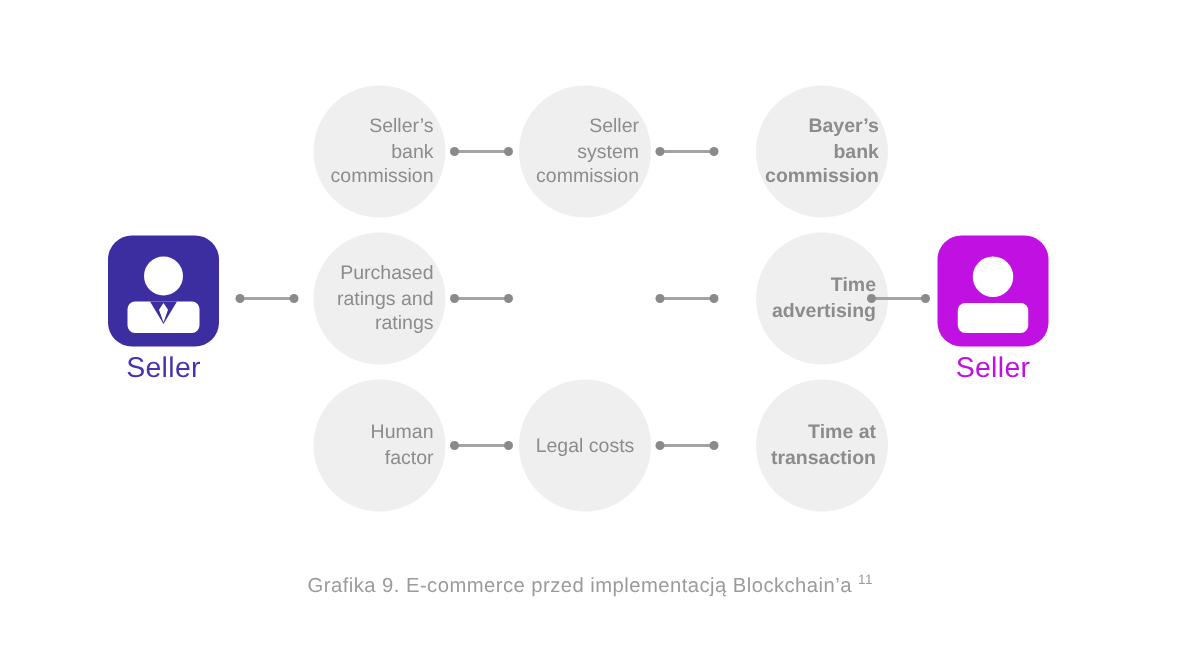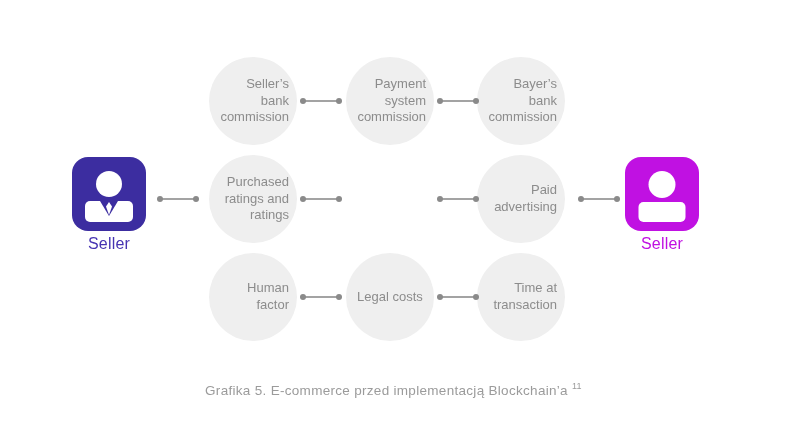--- a/index.html
+++ b/index.html
@@ -22,21 +22,21 @@
   }
   .actor-square.seller { left: 72px;  background: var(--seller, #3c2da0); }
   .actor-square.buyer  { left: 625px; background: var(--buyer, #c011e2); }
   .actor-square svg { display: block; width: 74px; height: 74px; }
 
   .actor-label {
     position: absolute;
     top: 235px;
     width: 74px;
     text-align: center;
-    font-size: 16px;
+    font-size: 19px;
     letter-spacing: 0.2px;
   }
   .actor-label.seller { left: 72px;  color: var(--seller-label, #4633b2); }
   .actor-label.buyer  { left: 625px; color: var(--buyer-label, #c011e2); }
 
   
   .node {
     position: absolute;
     width: 88px;
     height: 88px;
@@ -45,21 +45,21 @@
     color: var(--node-text, #8c8c8c);
     font-size: 13px;
     line-height: 1.28;
     text-align: right;
     display: flex;
     align-items: center;
     justify-content: center;
     padding: 0 8px;
     box-sizing: border-box;
   }
-  .c1 { left: 209px; } .c2 { left: 346px; } .c3 { left: 477px; }
+  .c1 { left: 209px; } .c2 { left: 346px; } .c3 { left: 504px; font-weight: bold; }
   .r1 { top: 57px; }   .r2 { top: 155px; }  .r3 { top: 253px; }
 
   
   .conn {
     position: absolute;
     width: 38px;
     height: 2px;
     background: var(--connector, #a3a3a3);
   }
   .conn::before, .conn::after {
@@ -110,39 +110,39 @@
 
   <div class="actor-square buyer">
     <svg viewBox="0 0 74 74">
       <circle cx="37" cy="27.5" r="13.5" fill="#ffffff"></circle>
       <rect x="13.5" y="45" width="47" height="20" rx="5" fill="#ffffff"></rect>
     </svg>
   </div>
   <div class="actor-label buyer">Seller</div>
 
   <div class="node r1 c1">Seller’s bank commission</div>
-  <div class="node r1 c2">Payment system commission</div>
+  <div class="node r1 c2">Seller system commission</div>
   <div class="node r1 c3">Bayer’s bank commission</div>
 
   <div class="node r2 c1">Purchased ratings and ratings</div>
-  <div class="node r2 c3">Paid advertising</div>
+  <div class="node r2 c3">Time advertising</div>
 
   <div class="node r3 c2">Legal costs</div>
   <div class="node r3 c1">Human factor</div>
   <div class="node r3 c3">Time at transaction</div>
 
   <div class="conn y1 xb"></div>
   <div class="conn y1 xc"></div>
 
   <div class="conn y2 xa"></div>
   <div class="conn y2 xb"></div>
   <div class="conn y2 xc"></div>
   <div class="conn y2 xd"></div>
 
   <div class="conn y3 xb"></div>
   <div class="conn y3 xc"></div>
 
   <div class="caption">
-    <span>Grafika 5. E-commerce przed implementacją Blockchain’a</span>
+    <span>Grafika 9. E-commerce przed implementacją Blockchain’a</span>
     <sup>11</sup>
   </div>
 
 </div>
 
 </body></html>

